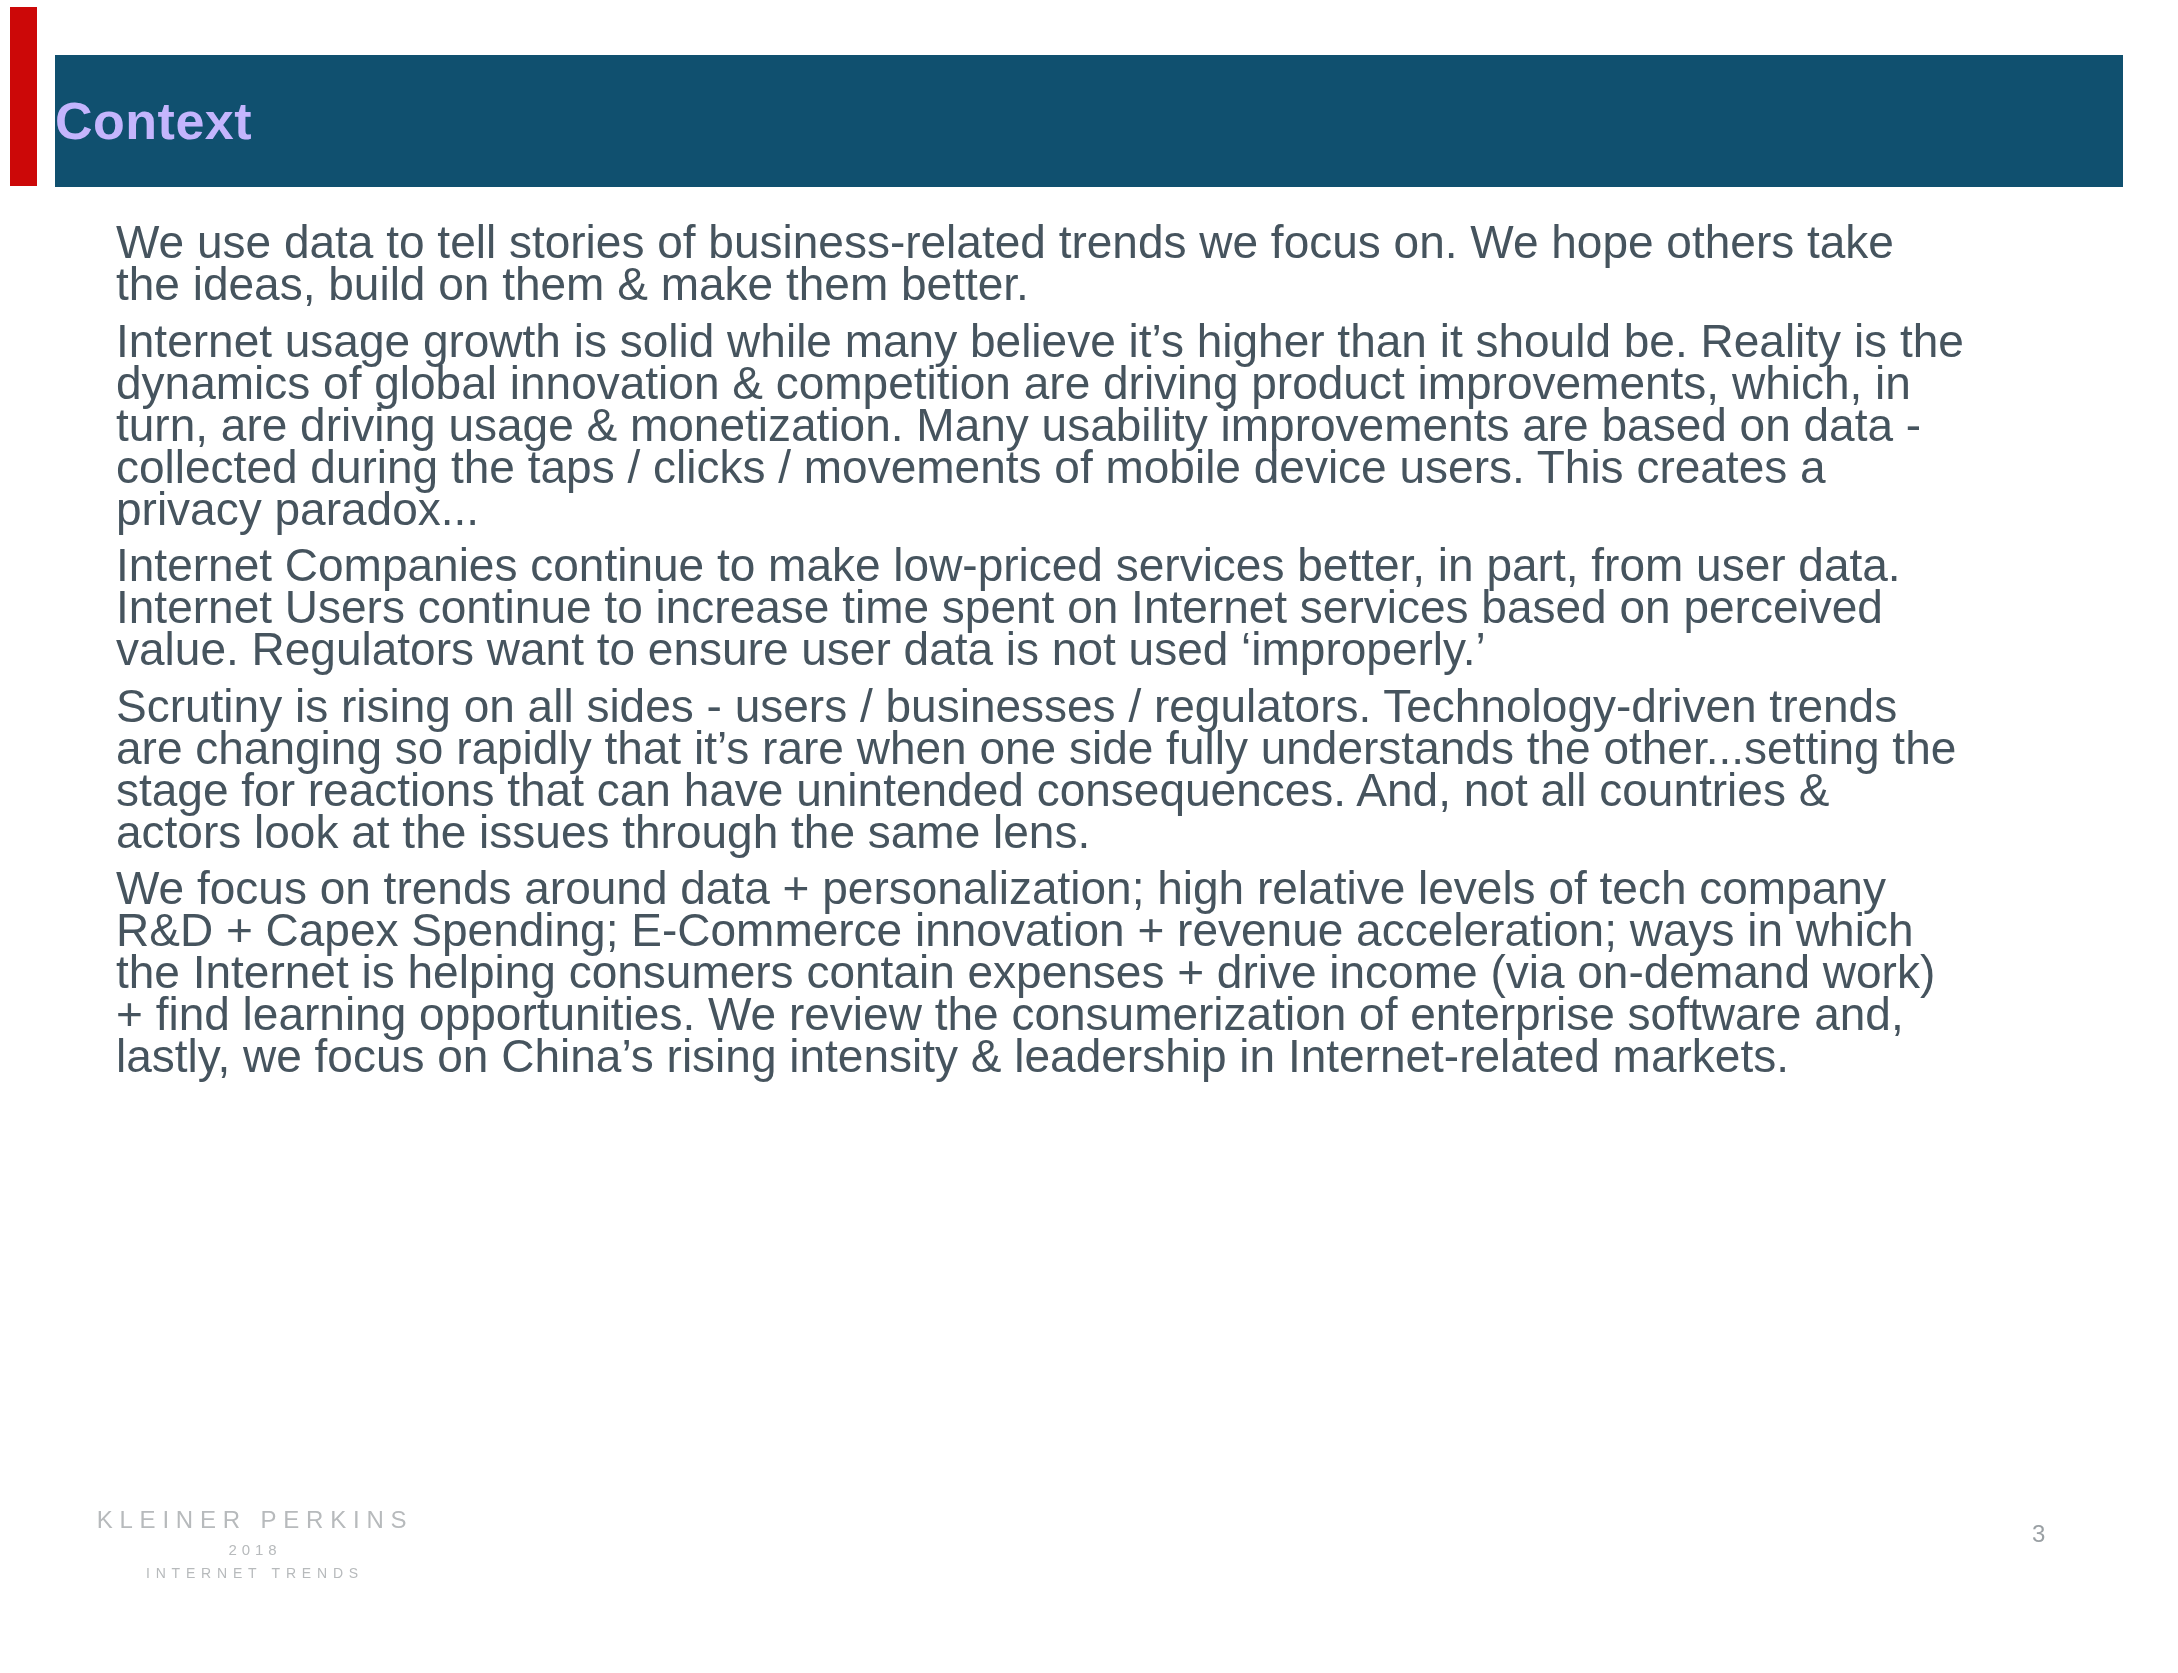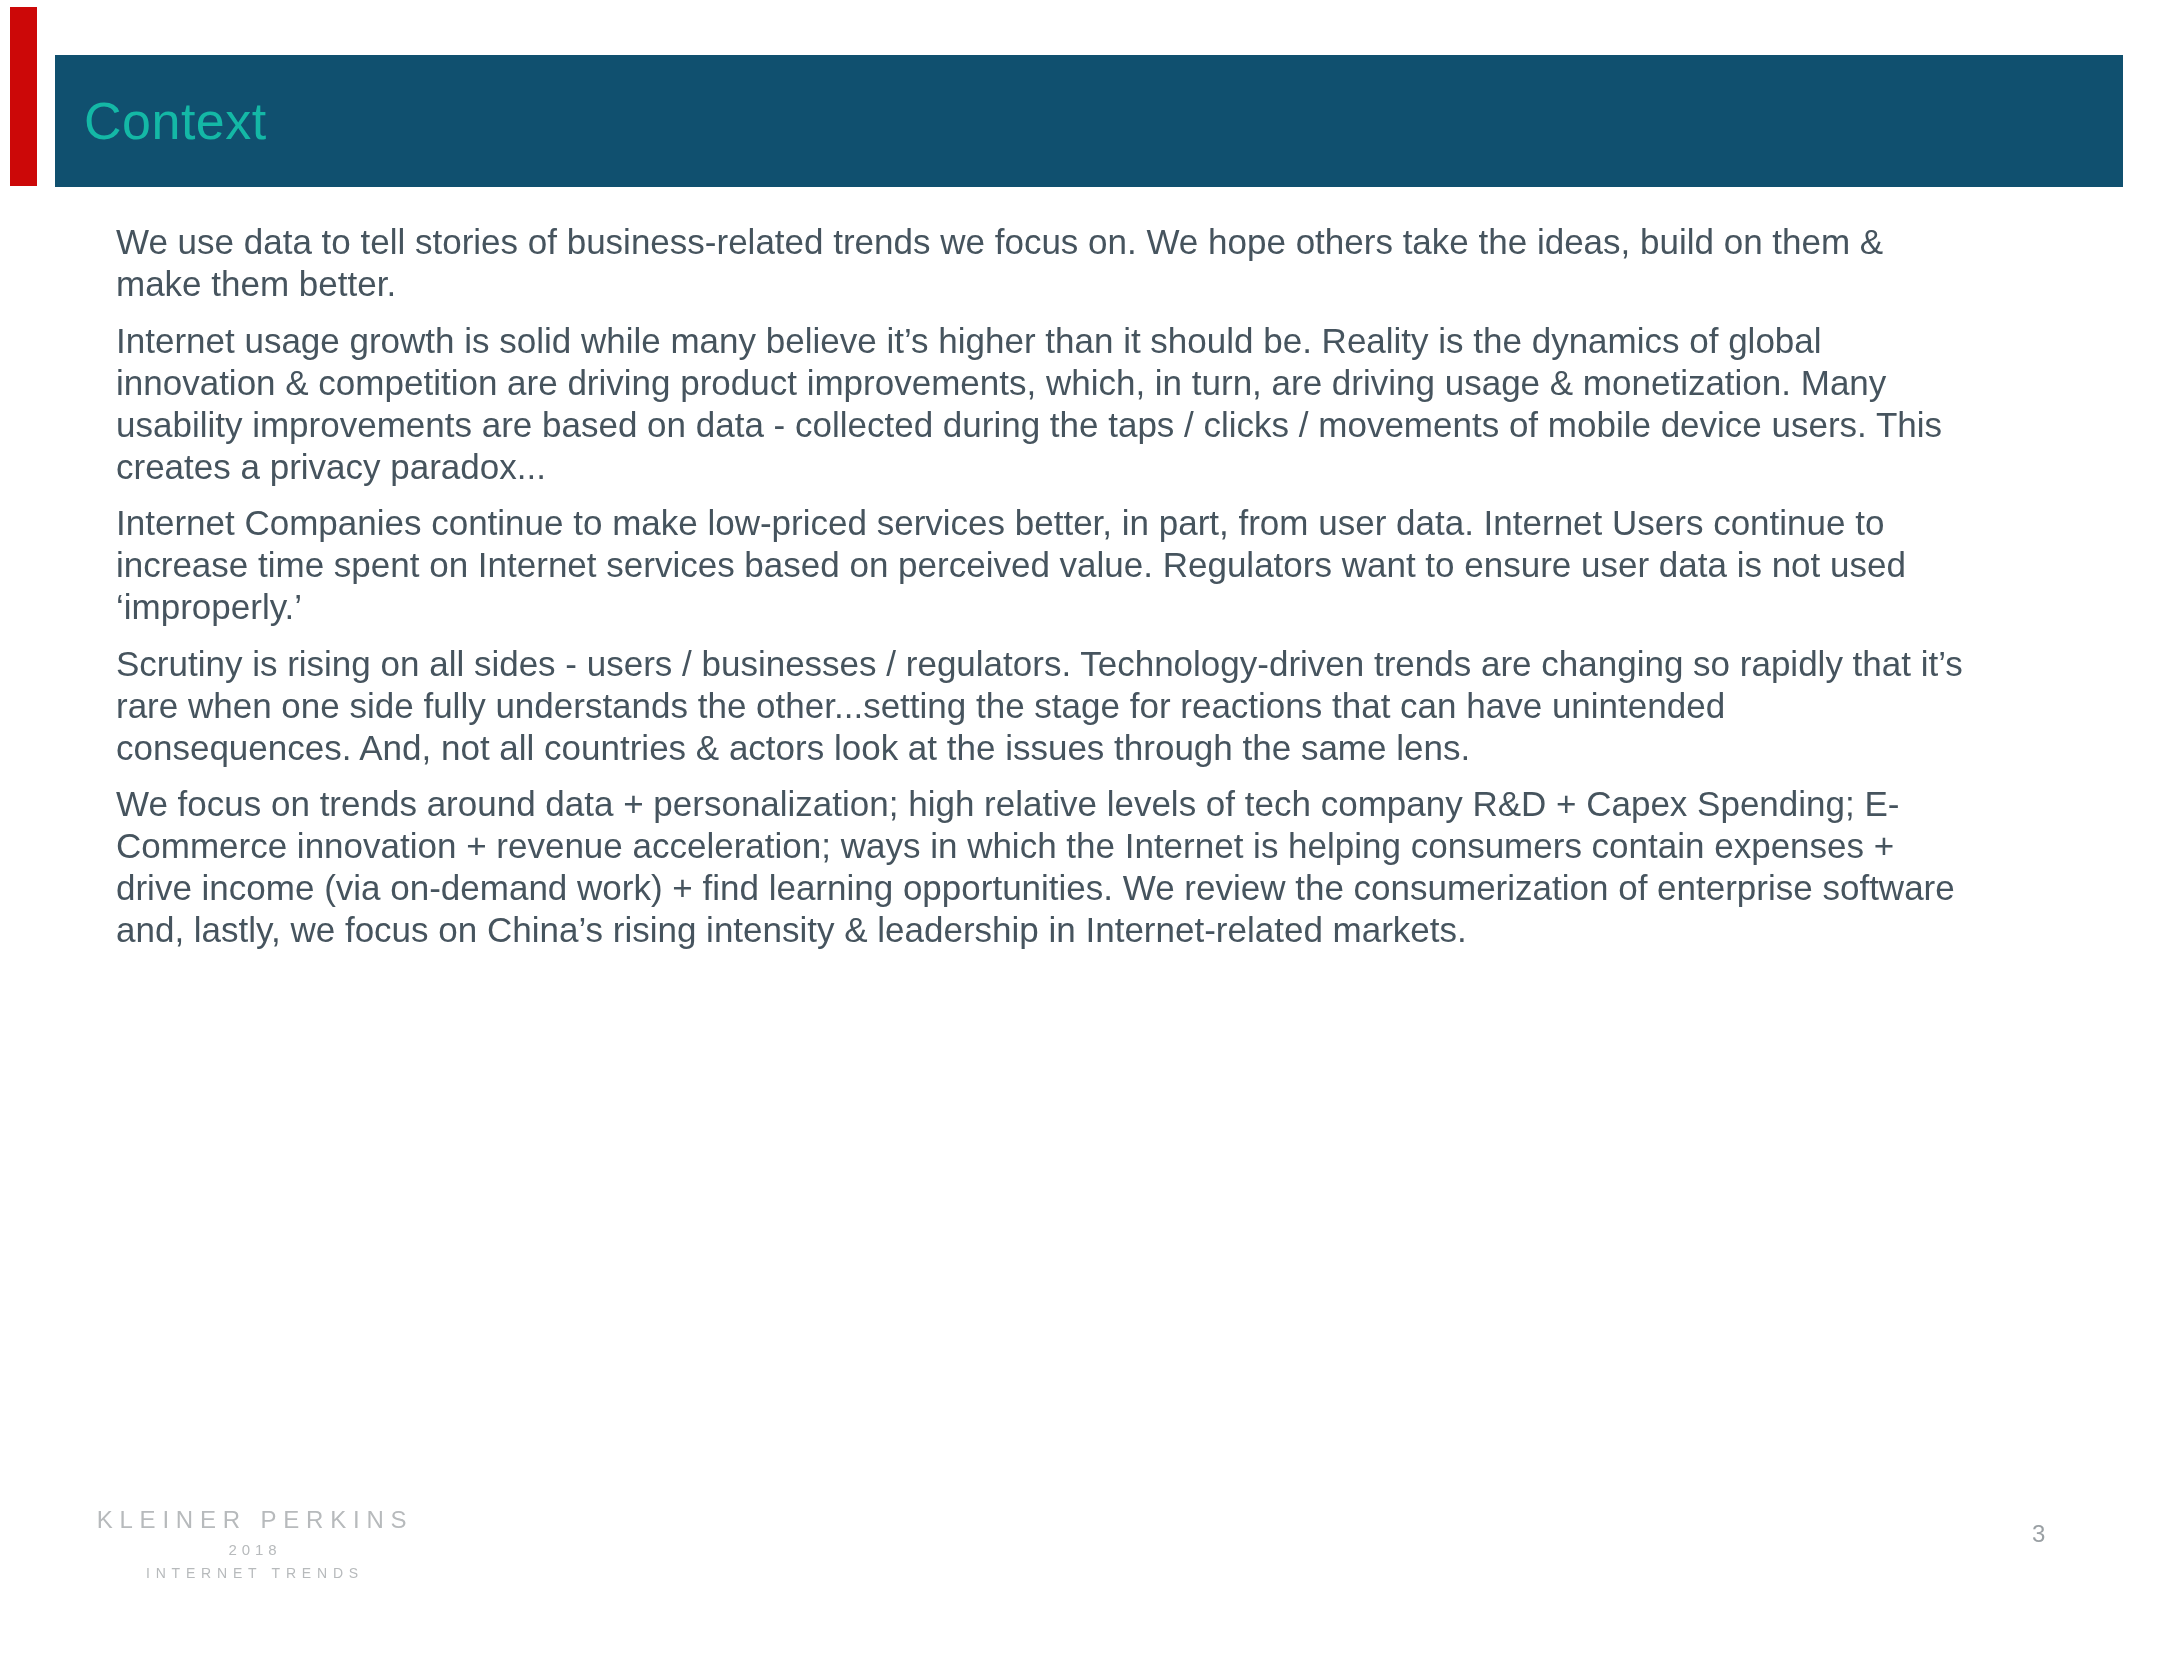--- a/index.html
+++ b/index.html
@@ -24,33 +24,32 @@
     position: absolute;
     left: 55px;
     top: 55px;
     width: 2068px;
     height: 132px;
     background: #10506f;
     display: flex;
     align-items: center;
   }
   .slide-title {
-    color: #14b8a6;
+    color: #c4b5fd;
     font-size: 52px;
-    font-weight: 400;
-    padding-left: 29px;
+    font-weight: 700;
     letter-spacing: 0.5px;
   }
   .body-text {
     position: absolute;
     left: 116px;
     top: 221px;
     width: 1849px;
     color: #46545e;
-    font-size: 35px;
+    font-size: 46px;
     line-height: 42px;
     text-align: left;
   }
   .body-text p { margin-bottom: 14.6px; }
   .footer-logo {
     position: absolute;
     left: 95px;
     top: 1506px;
     width: 320px;
     text-align: center;

